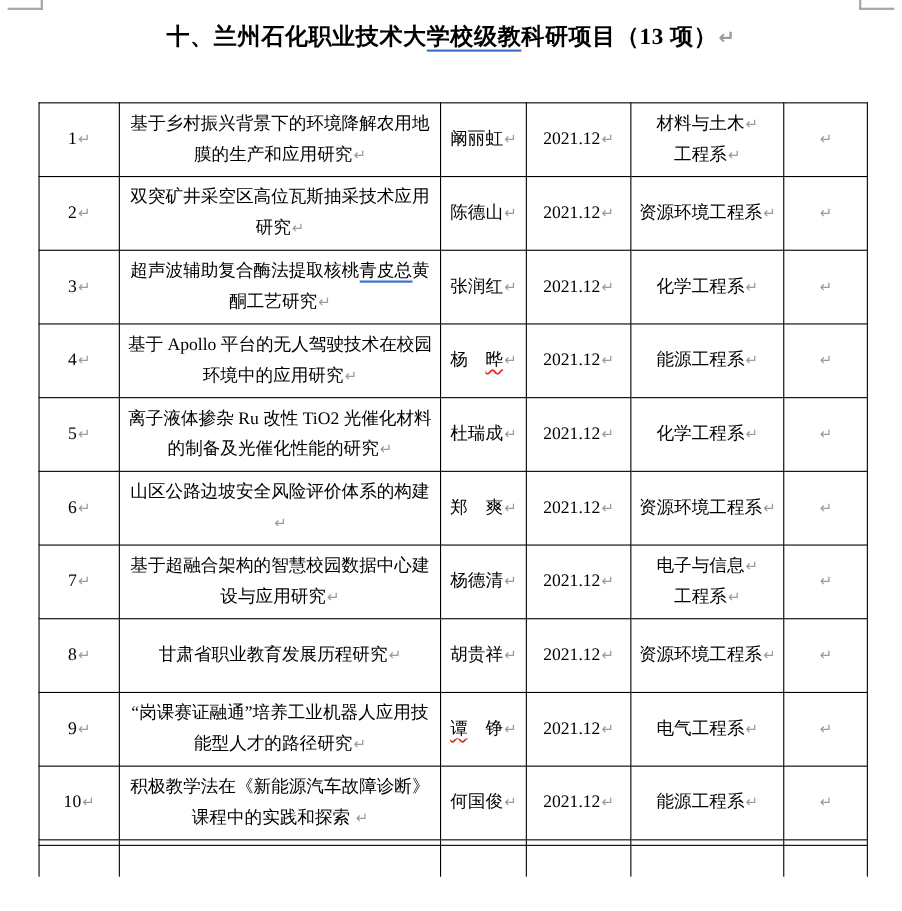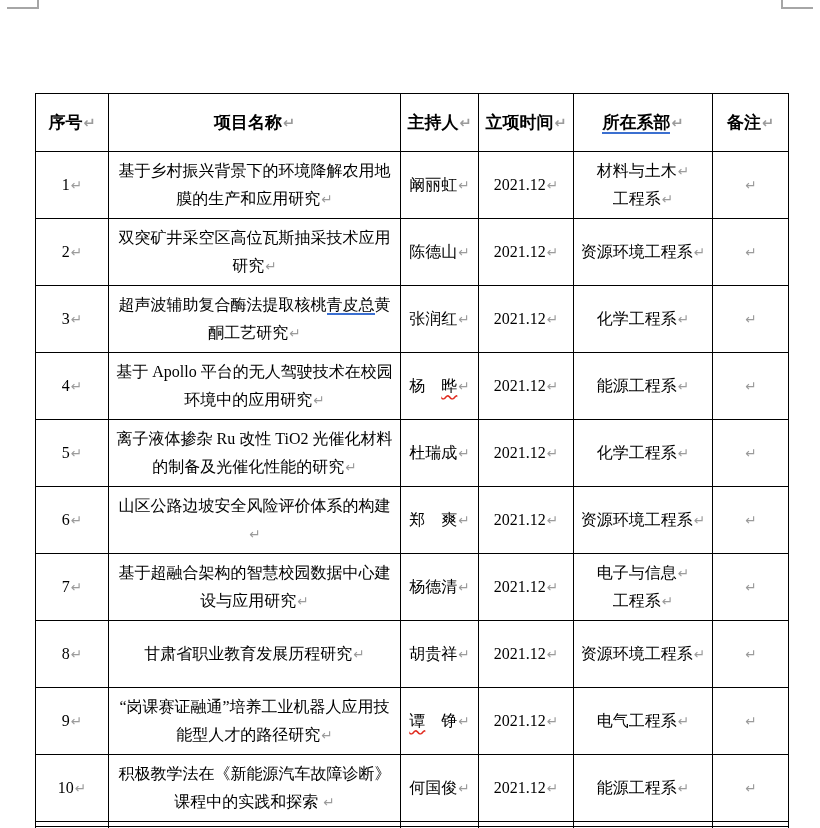--- a/index.html
+++ b/index.html
@@ -68,39 +68,32 @@
   }
 </style>
 </head>
 <body>
 
 <div class="page">
 
   <div class="corner tl"></div>
   <div class="corner tr"></div>
 
+  <div class="title"><span>十、兰州石化职业技术大</span><span class="u-blue">学校级教</span><span>科研项目（13 项）<span class="pmark">↵</span></span></div>
 
   <table class="doc">
     <colgroup>
       <col class="c-no">
         <col class="c-project">
         <col class="c-leader">
       <col class="c-date">
         <col class="c-dept">
         <col class="c-remark">
     </colgroup>
     <tbody>
-      <tr class="hdr">
-        <td class="no">序号<span class="pmark">↵</span></td>
-        <td>项目名称<span class="pmark">↵</span></td>
-        <td>主持人<span class="pmark">↵</span></td>
-        <td>立项时间<span class="pmark">↵</span></td>
-        <td><span class="u-blue">所在系部</span><span><span class="pmark">↵</span></span></td>
-        <td>备注<span class="pmark">↵</span></td>
-      </tr>
 
       <tr class="row">
           <td class="no">1<span class="pmark">↵</span></td>
           <td class="project"><span>基于乡村振兴背景下的环境降解农用地膜的生产和应用研究<span class="pmark">↵</span></span><span></span><span></span></td>
           <td class="leader"><span>阚丽虹<span class="pmark">↵</span></span><span></span><span></span></td>
           <td class="date">2021.12<span class="pmark">↵</span></td>
           <td class="dept">材料与土木<span class="pmark">↵</span>
 工程系<span class="pmark">↵</span></td>
           <td class="remark"><span class="pmark">↵</span></td>
         </tr>

